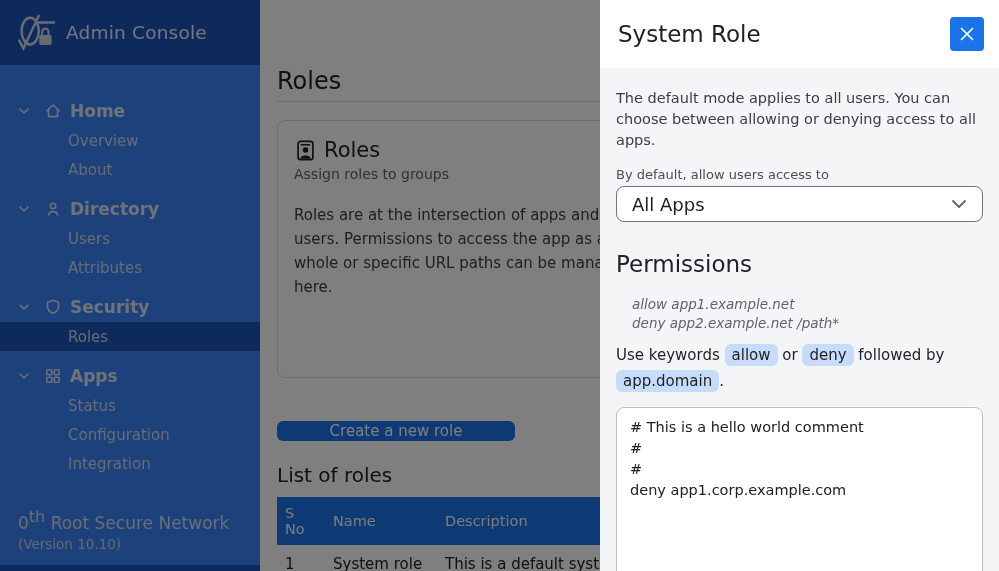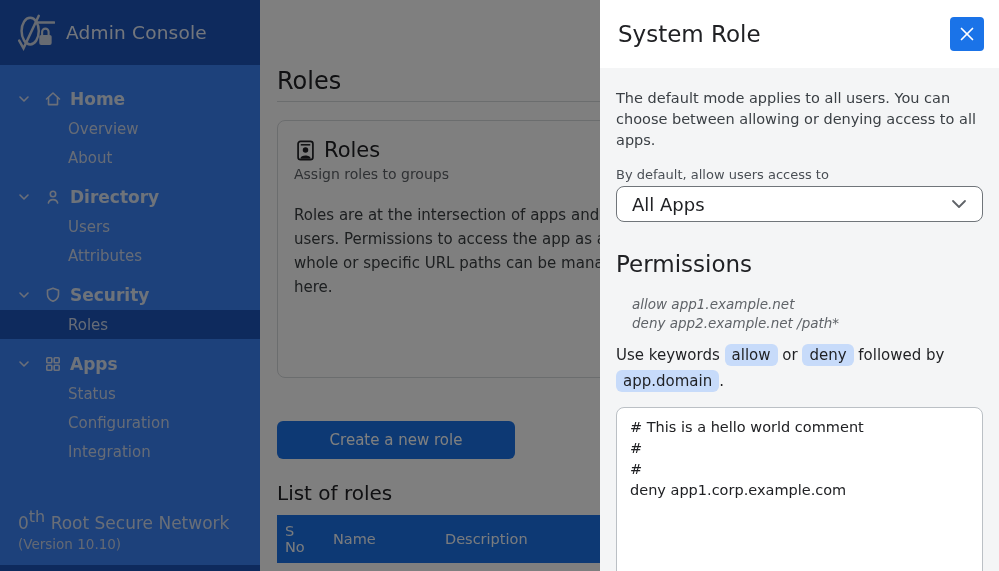--- a/index.html
+++ b/index.html
@@ -12,21 +12,21 @@
   
   .sidebar {
     position: absolute; left: 0; top: 0; width: 260px; height: 571px;
     background: var(--sidebar_bg); z-index: 1; color: #dde6f5;
   }
   .sidebar-header {
     height: 65px; background: var(--sidebar_dark);
     display: flex; align-items: center; padding-left: 13px; gap: 11px;
   }
   .app-title { font-size: 18.5px; color: #e7edf8; letter-spacing: .2px; text-align: center; }
-  .nav { padding-top: 19px; position: relative; }
+  .nav { padding-top: 31px; position: relative; }
   .nav-group-header {
     display: flex; align-items: center; height: 30px; padding-left: 16px;
     cursor: pointer;
   }
   .nav-group + .nav-group { margin-top: 10px; }
   .nav-group-header .chev { margin-right: 12px; display: flex; }
   .nav-group-header .gicon { margin-right: 8px; display: flex; }
   .nav-group-label { font-size: 17px; font-weight: bold; color: #dde6f5; }
   .nav-item {
     height: 29px; display: flex; align-items: center; padding-left: 68px;
@@ -63,21 +63,21 @@
     border: 1px solid #d7dadd; border-radius: 8px; padding: 17px 16px;
   }
   .card-title-row { display: flex; align-items: center; gap: 9px; margin-left: 2px; }
   .card-title { font-size: 21px; font-weight: 400; color: #202124; }
   .card-subtitle { font-size: 14px; color: #5f6368; margin-top: 4px; }
   .card-desc {
     margin-top: 21px; font-size: 15px; line-height: 24px; color: #3c4043;
     max-width: 345px;
   }
   .create-btn {
-    margin: 43px 0 0 17px; width: 238px; height: 38px; border: none;
+    margin: 43px 0 0 17px; width: 238px; height: 20px; border: none;
     background: var(--accent); color: #fff; font-size: 15px;
     font-family: inherit; border-radius: 6px; cursor: pointer;
     display: flex; align-items: center; justify-content: center;
   }
   .list-title { font-size: 20px; font-weight: 400; color: #202124; margin: 22px 0 0 17px; }
   .roles-table { margin: 10px 0 0 17px; width: 722px; border-collapse: collapse; }
   .roles-table th {
     background: var(--accent); color: #f2f6fc; font-weight: 400;
     font-size: 14.5px; text-align: left; padding: 8px 8px; 
   }

